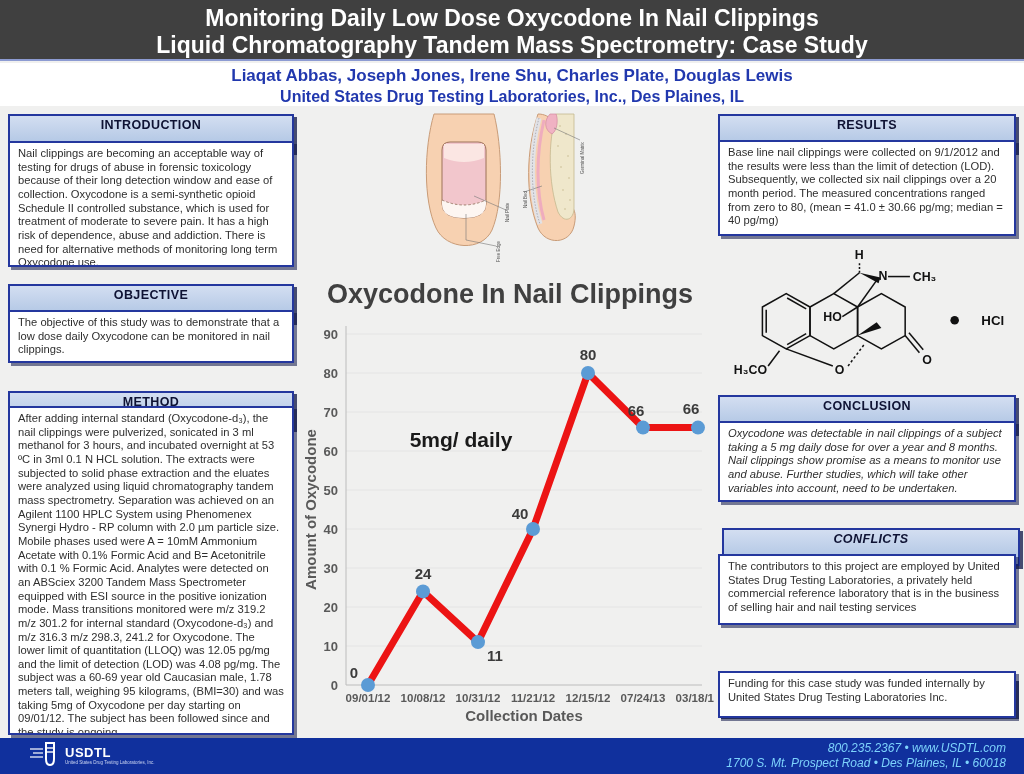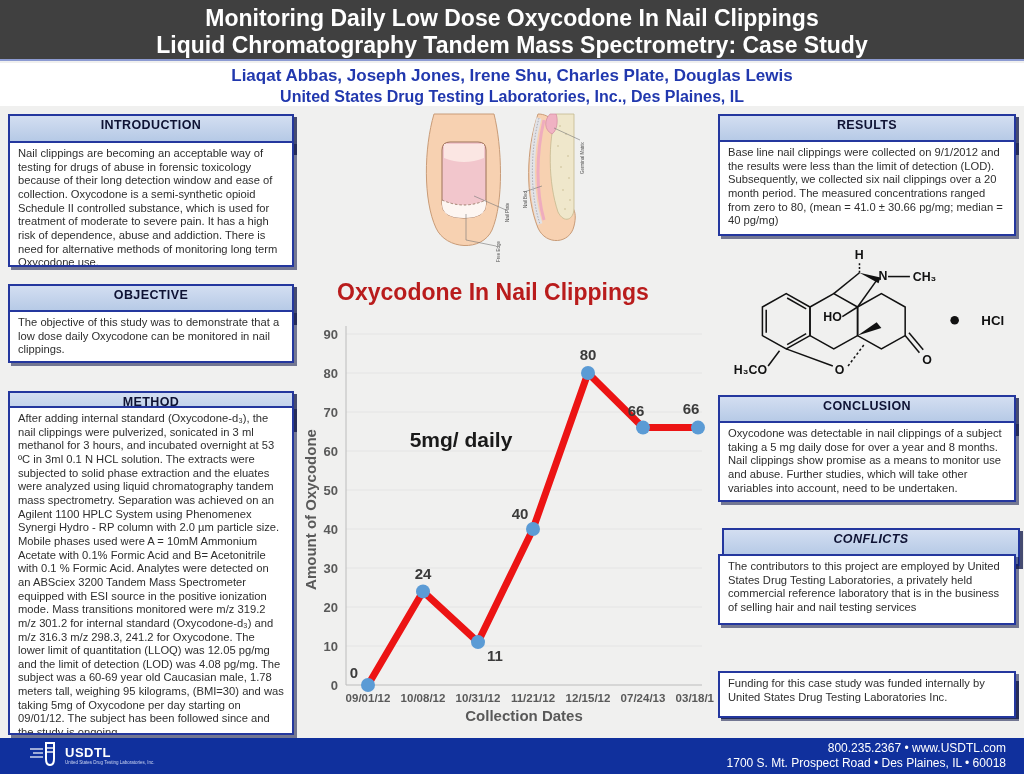--- a/index.html
+++ b/index.html
@@ -16,42 +16,42 @@
   .authorband .a2{font-size:16px;line-height:19px;}
   
   .sechdr{position:absolute;height:38px;background:linear-gradient(#d3def1,#abc2e2);
           border:2px solid #24379e;box-shadow:3px 3px 0 rgba(12,20,70,.75);
           text-align:center;font-weight:bold;font-size:12.5px;color:#0e1233;
           letter-spacing:.4px;line-height:19px;}
   .secbody{position:absolute;background:#ffffff;border:2px solid #24379e;
            box-shadow:3px 3px 0 rgba(12,20,70,.55);padding:4px 8px;
            font-size:11.2px;line-height:1.22;color:#2e2e2e;overflow:hidden;}
   
-  .chart-title{position:absolute;left:289px;top:279px;width:408px;text-align:center;
-               font-size:23px;font-weight:bold;color:#b91c1c;}
+  .chart-title{position:absolute;left:306px;top:279px;width:408px;text-align:center;
+               font-size:27px;font-weight:bold;color:#404040;}
   .chart{position:absolute;left:304px;top:314px;width:410px;height:416px;}
   .ytick{font:bold 13px "Liberation Sans",sans-serif;fill:#595959;}
   .xtick{font:bold 11.5px "Liberation Sans",sans-serif;fill:#595959;}
   .dlabel{font:bold 15px "Liberation Sans",sans-serif;fill:#3b3b3b;}
   .annot{font:bold 21px "Liberation Sans",sans-serif;fill:#1a1a1a;}
   .axlabel{font:bold 15px "Liberation Sans",sans-serif;fill:#595959;}
   
   .nailfig{position:absolute;left:408px;top:112px;width:192px;height:152px;}
   .naillbl{font:4.5px "Liberation Sans",sans-serif;fill:#555;}
   .molecule{position:absolute;left:726px;top:248px;width:286px;height:138px;}
   .mol{font:bold 13px "Liberation Sans",sans-serif;fill:#111;}
   .mol-s{font:bold 14px "Liberation Sans",sans-serif;fill:#111;}
   
   .footer{position:absolute;left:0;top:738px;width:1024px;height:36px;background:#10309d;}
   .logo{position:absolute;left:28px;top:3px;display:flex;align-items:center;}
   .logotxt{color:#fff;margin-left:3px;}
   .logotxt .big{font-size:13px;font-weight:bold;letter-spacing:.5px;line-height:14px;}
   .logotxt .small{font-size:4.5px;color:#cdd6f2;}
-  .contact{position:absolute;right:18px;top:3px;text-align:right;color:#ffffff;
-           font-size:12px;line-height:15px;}
+  .contact{position:absolute;right:18px;top:3px;text-align:right;color:#7dd3fc;
+           font-size:12px;line-height:15px;font-style:italic;}
 </style>
 </head>
 <body>
 
 <div class="poster">
 
   <div class="titlebar">
     <div class="t">Monitoring Daily Low Dose Oxycodone In Nail Clippings</div>
     <div class="t">Liquid Chromatography Tandem Mass Spectrometry: Case Study</div>
   </div>
@@ -108,21 +108,21 @@
     <text class="mol" x="160" y="34">N</text>
     <text class="mol" x="196" y="35">CH₃</text>
     <text class="mol" x="102" y="77">HO</text>
     <text class="mol" x="8" y="132">H₃CO</text>
     <text class="mol" x="114" y="132">O</text>
     <text class="mol" x="206" y="122">O</text>
     <text class="mol-s" x="268" y="81">HCl</text>
   </svg>
 
   <div class="sechdr" style="left:718px;top:395px;width:298px;">CONCLUSION</div>
-  <div class="secbody" style="left:718px;top:421px;width:298px;height:81px;">Oxycodone was detectable in nail clippings of a subject taking a 5 mg daily dose for over a year and 8 months. Nail clippings show promise as a means to monitor use and abuse. Further studies, which will take other variables into account, need to be undertaken.</div>
+  <div class="secbody" style="left:718px;top:421px;width:298px;height:81px;font-style:italic;">Oxycodone was detectable in nail clippings of a subject taking a 5 mg daily dose for over a year and 8 months. Nail clippings show promise as a means to monitor use and abuse. Further studies, which will take other variables into account, need to be undertaken.</div>
 
   <div class="sechdr" style="left:722px;top:528px;width:298px;font-style:italic;">CONFLICTS</div>
   <div class="secbody" style="left:718px;top:554px;width:298px;height:71px;">The contributors to this project are employed by United States Drug Testing Laboratories, a privately held commercial reference laboratory that is in the business of selling hair and nail testing services</div>
 
   <div class="sechdr" style="left:718px;top:678px;width:298px;text-align:right;">ACKNOWLEDGMENT</div>
   <div class="secbody" style="left:718px;top:671px;width:298px;height:47px;">Funding for this case study was funded internally by United States Drug Testing Laboratories Inc.</div>
 
   <svg class="nailfig" viewBox="0 0 192 152">
 
     <path d="M26,2 C16,36 15,88 28,116 C38,138 74,140 84,118 C96,90 94,34 86,2 Z" fill="#f7d1b1" stroke="#c99c78" stroke-width="1"></path>

